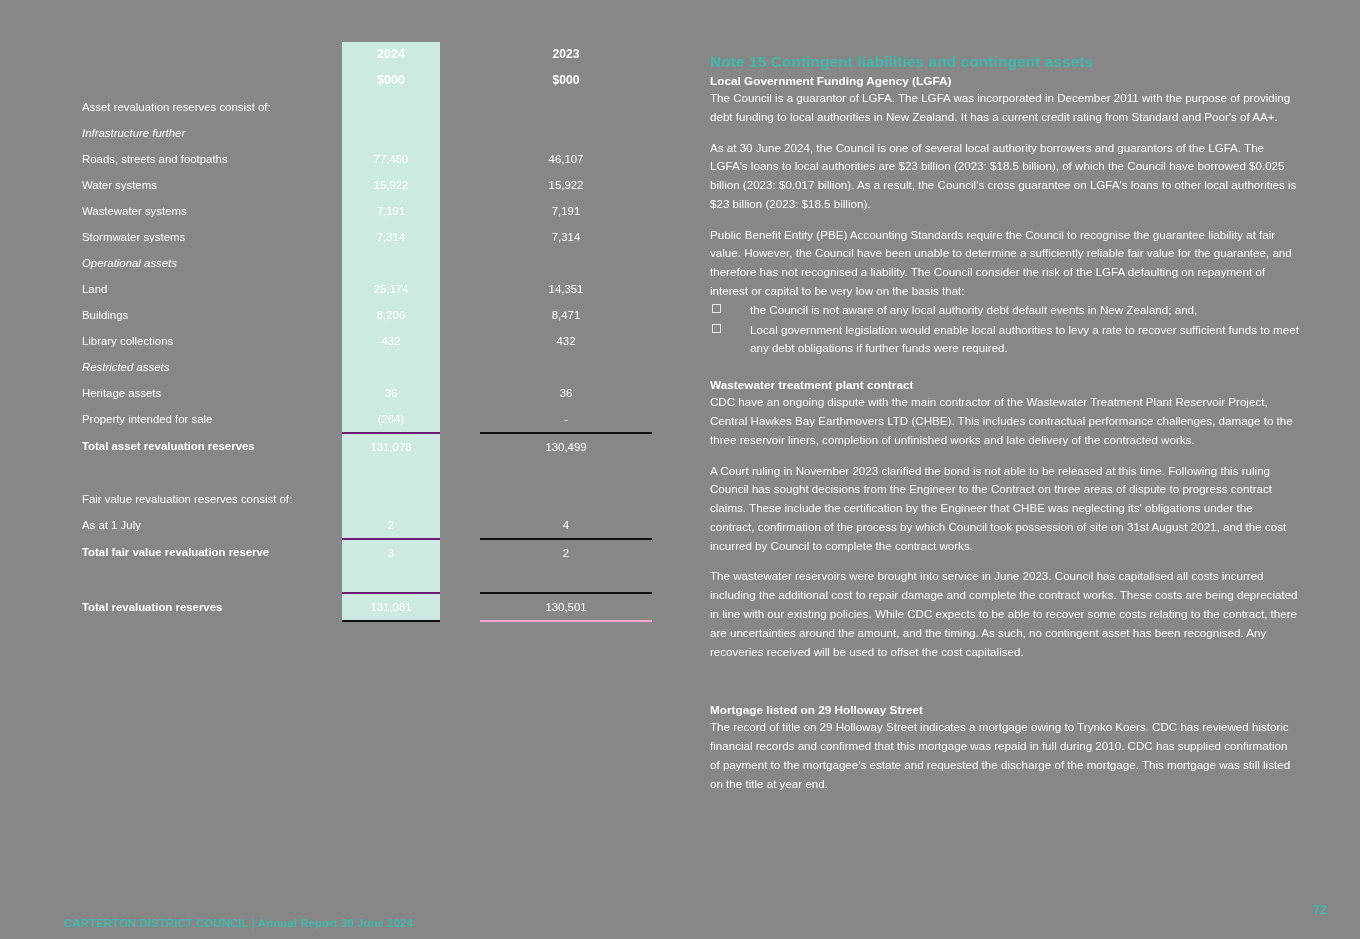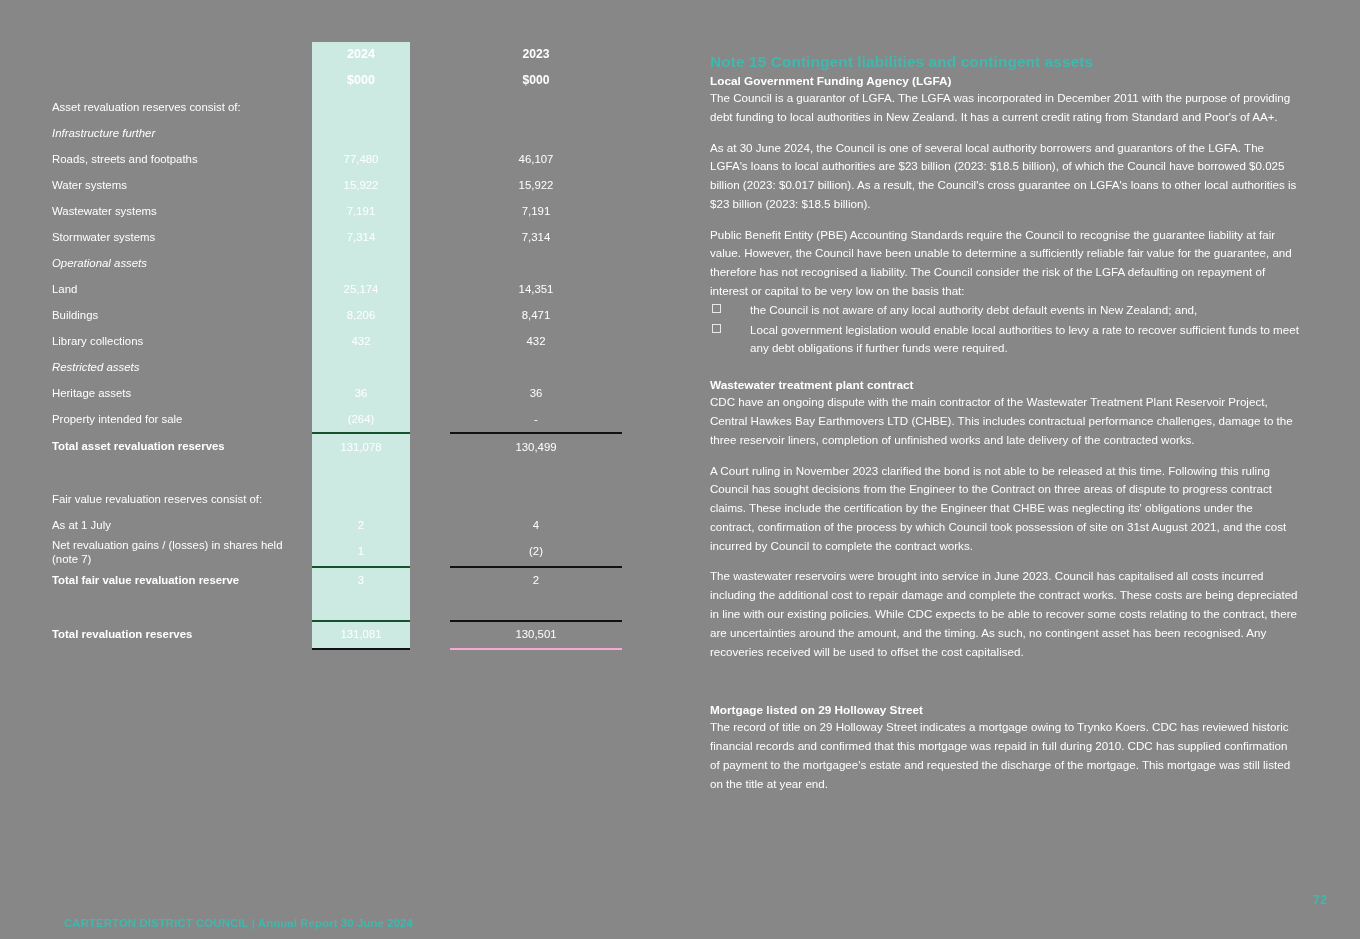--- a/index.html
+++ b/index.html
@@ -12,21 +12,21 @@
     background: #878787;
     font-family: "Liberation Sans", sans-serif;
     color: #ffffff;
     overflow: hidden;
     position: relative;
   }
 
   
   #reserves-table {
     position: absolute;
-    left: 52px;
+    left: 82px;
     top: 42px;
     width: 570px;
   }
   table.fin {
     border-collapse: collapse;
     width: 100%;
     table-layout: fixed;
   }
   table.fin td {
     font-size: 11.4px;
@@ -63,21 +63,21 @@
 
   .hdr td { height: 26px; font-weight: bold; }
   .hdr .v2024 { font-size: 12.6px; }
   .hdr .v2023 { font-size: 12.2px; }
 
   .italic { font-style: italic; }
   .bold   { font-weight: bold; }
   .spacer-tall td { height: 30px; }
 
   
-  tr.rule-above td.v2024 { border-top: 2px solid #14532d; }
+  tr.rule-above td.v2024 { border-top: 2px solid #701a75; }
   tr.rule-above td.v2023 { border-top: 2px solid #111; }
   tr.rule-below td.v2024 { border-bottom: 2px solid #111; text-align: center; }
   tr.rule-below td.v2023 { border-bottom: 2px solid #f9a8d4; }
 
   
   #notes-column {
     position: absolute;
     left: 710px;
     top: 53px;
     width: 590px;
@@ -134,21 +134,21 @@
     left: 64px;
     bottom: 10px;
     font-size: 11.4px;
     font-weight: bold;
     color: #3fb8ad;
     letter-spacing: 0.1px;
   }
   #page-number {
     position: absolute;
     right: 33px;
-    bottom: 32px;
+    bottom: 22px;
     font-size: 12.5px;
     font-weight: bold;
     color: #3fb8ad;
   }
 </style>
 </head>
 <body>
 
 <div id="reserves-table">
   <table class="fin">
@@ -277,26 +277,20 @@
         <td class="gapcol"></td>
         <td class="num v2023"></td>
       </tr>
 
       <tr>
         <td class="label">As at 1 July</td>
         <td class="num v2024">2</td>
         <td class="gapcol"></td>
         <td class="num v2023">4</td>
       </tr>
-      <tr>
-        <td class="label" style="white-space:normal; line-height:1.25; padding-right:14px;">Net revaluation gains / (losses) in shares held (note 7)</td>
-        <td class="num v2024">1</td>
-        <td class="gapcol"></td>
-        <td class="num v2023">(2)</td>
-      </tr>
 
       <tr class="rule-above">
         <td class="label bold">Total fair value revaluation reserve</td>
         <td class="num v2024">3</td>
         <td class="gapcol"></td>
         <td class="num v2023">2</td>
       </tr>
 
       <tr class="spacer-tall">
         <td class="label"></td>

